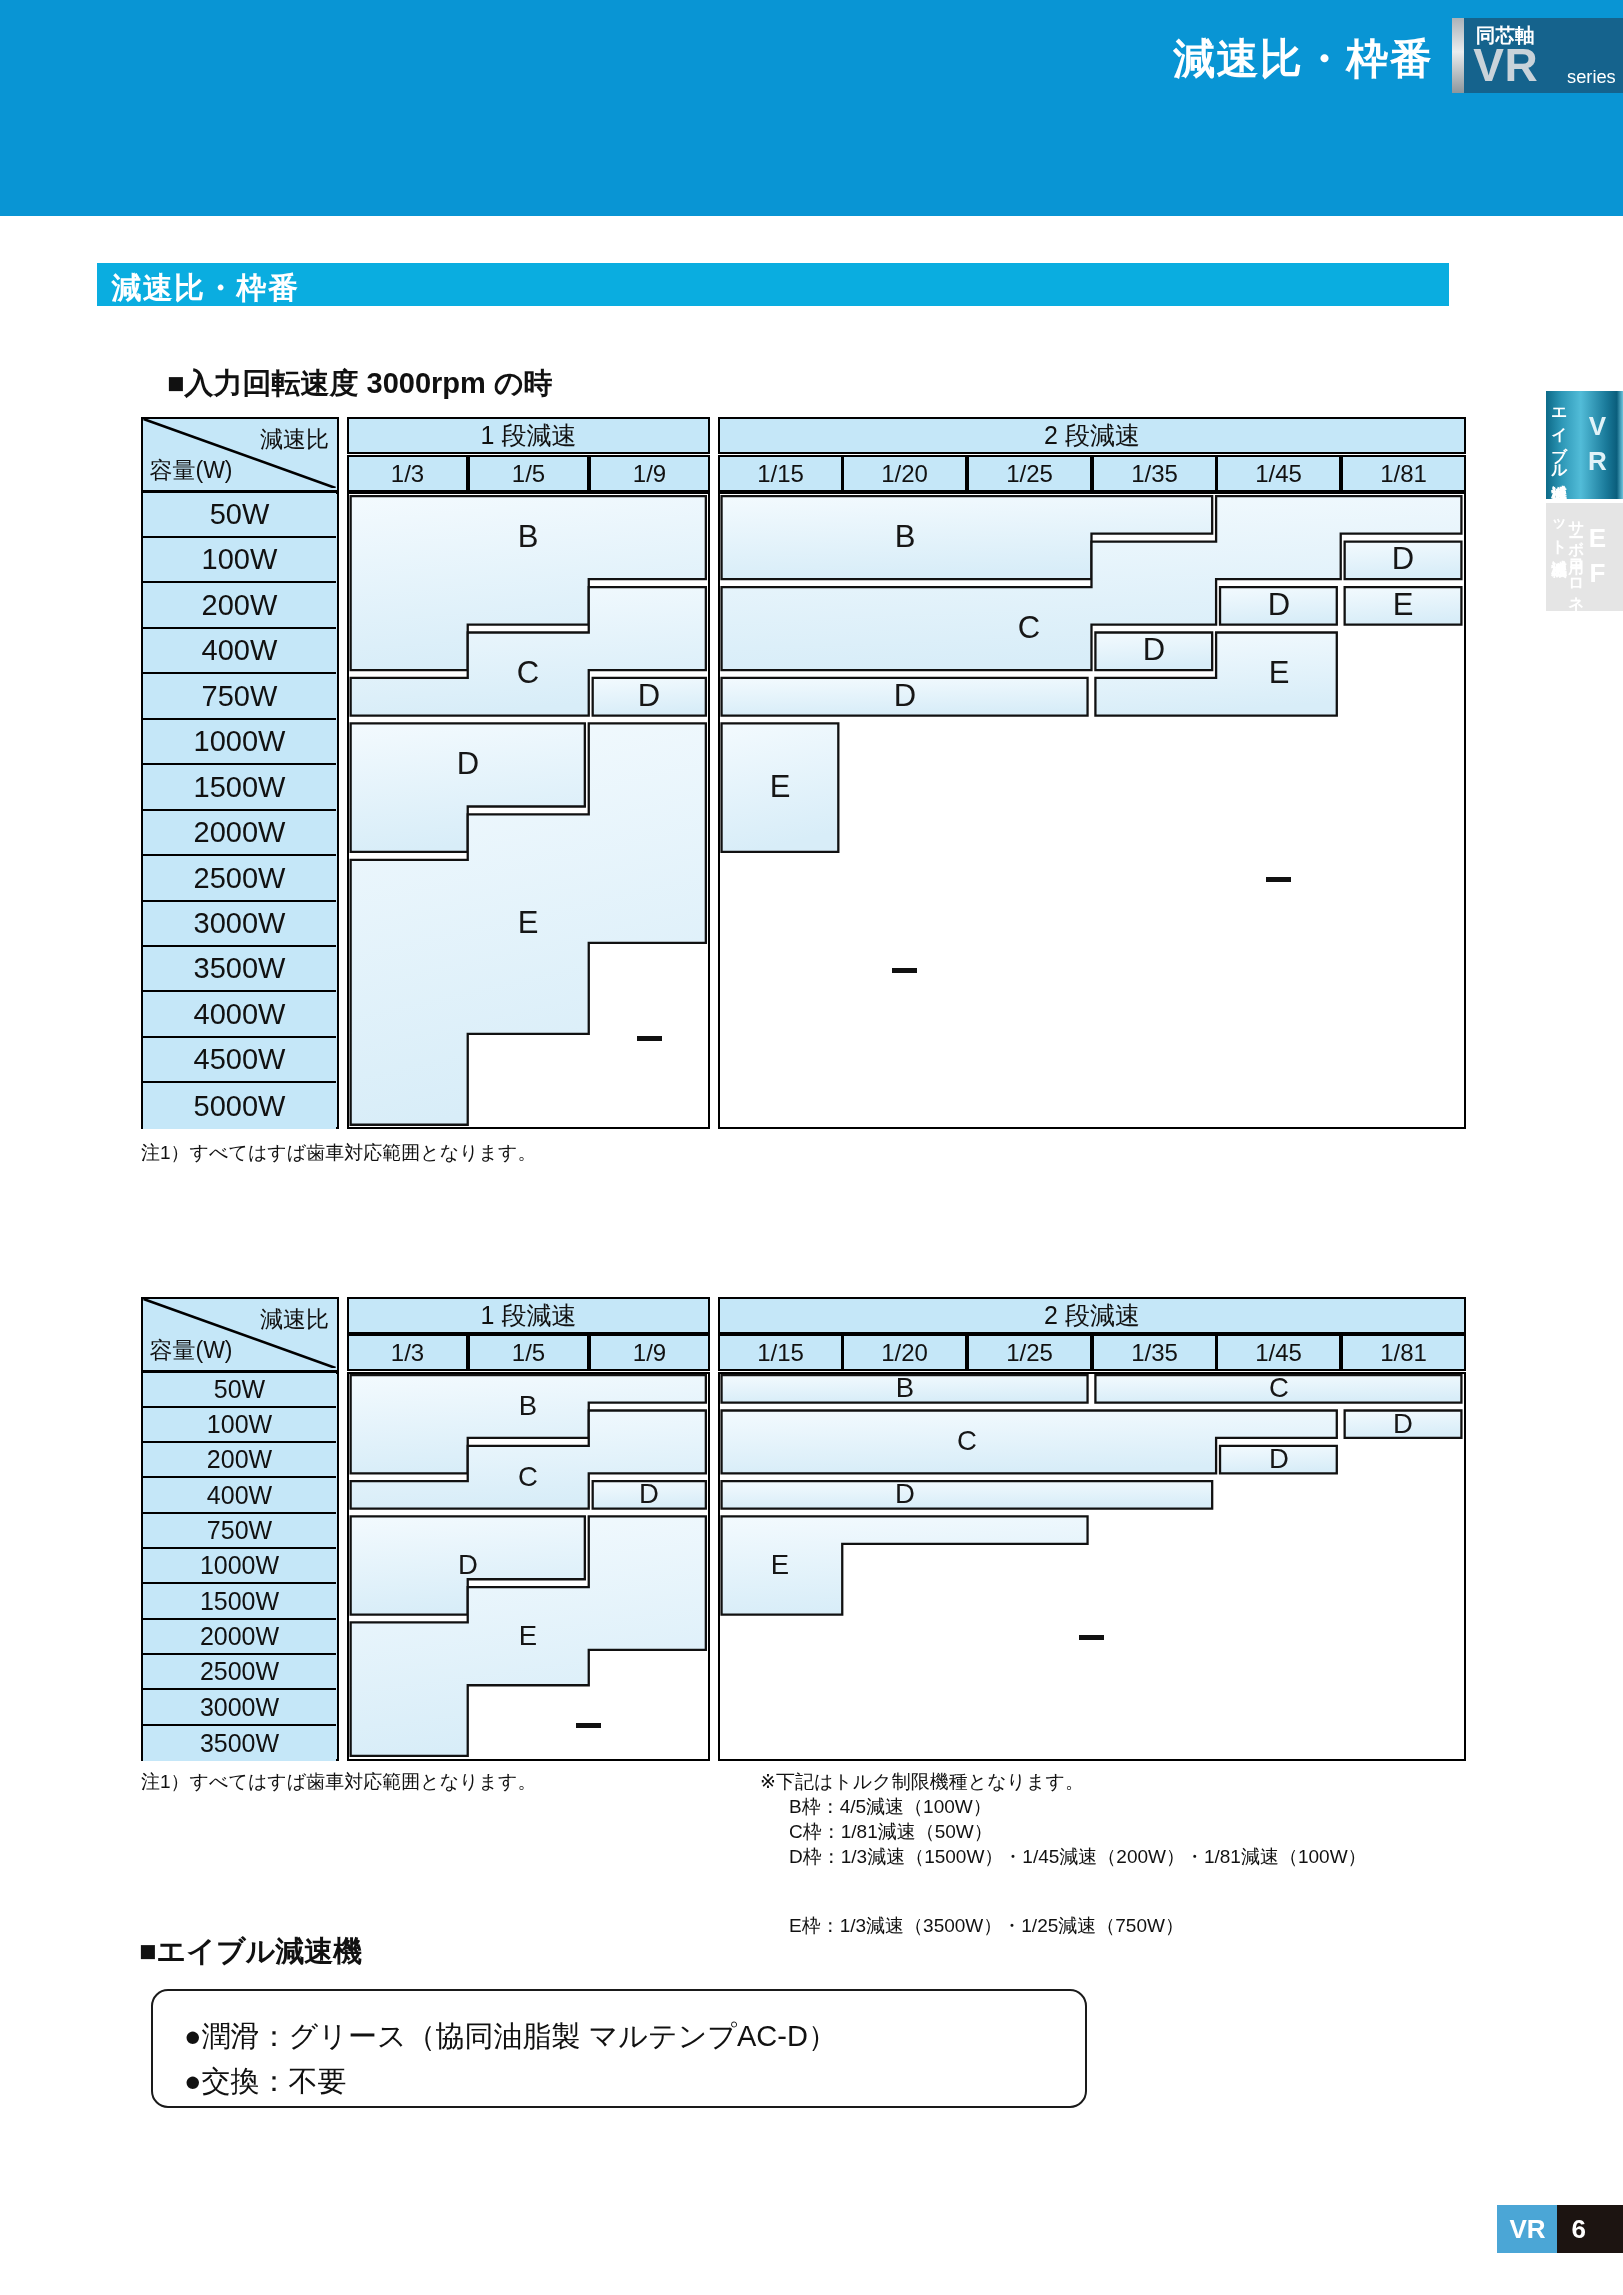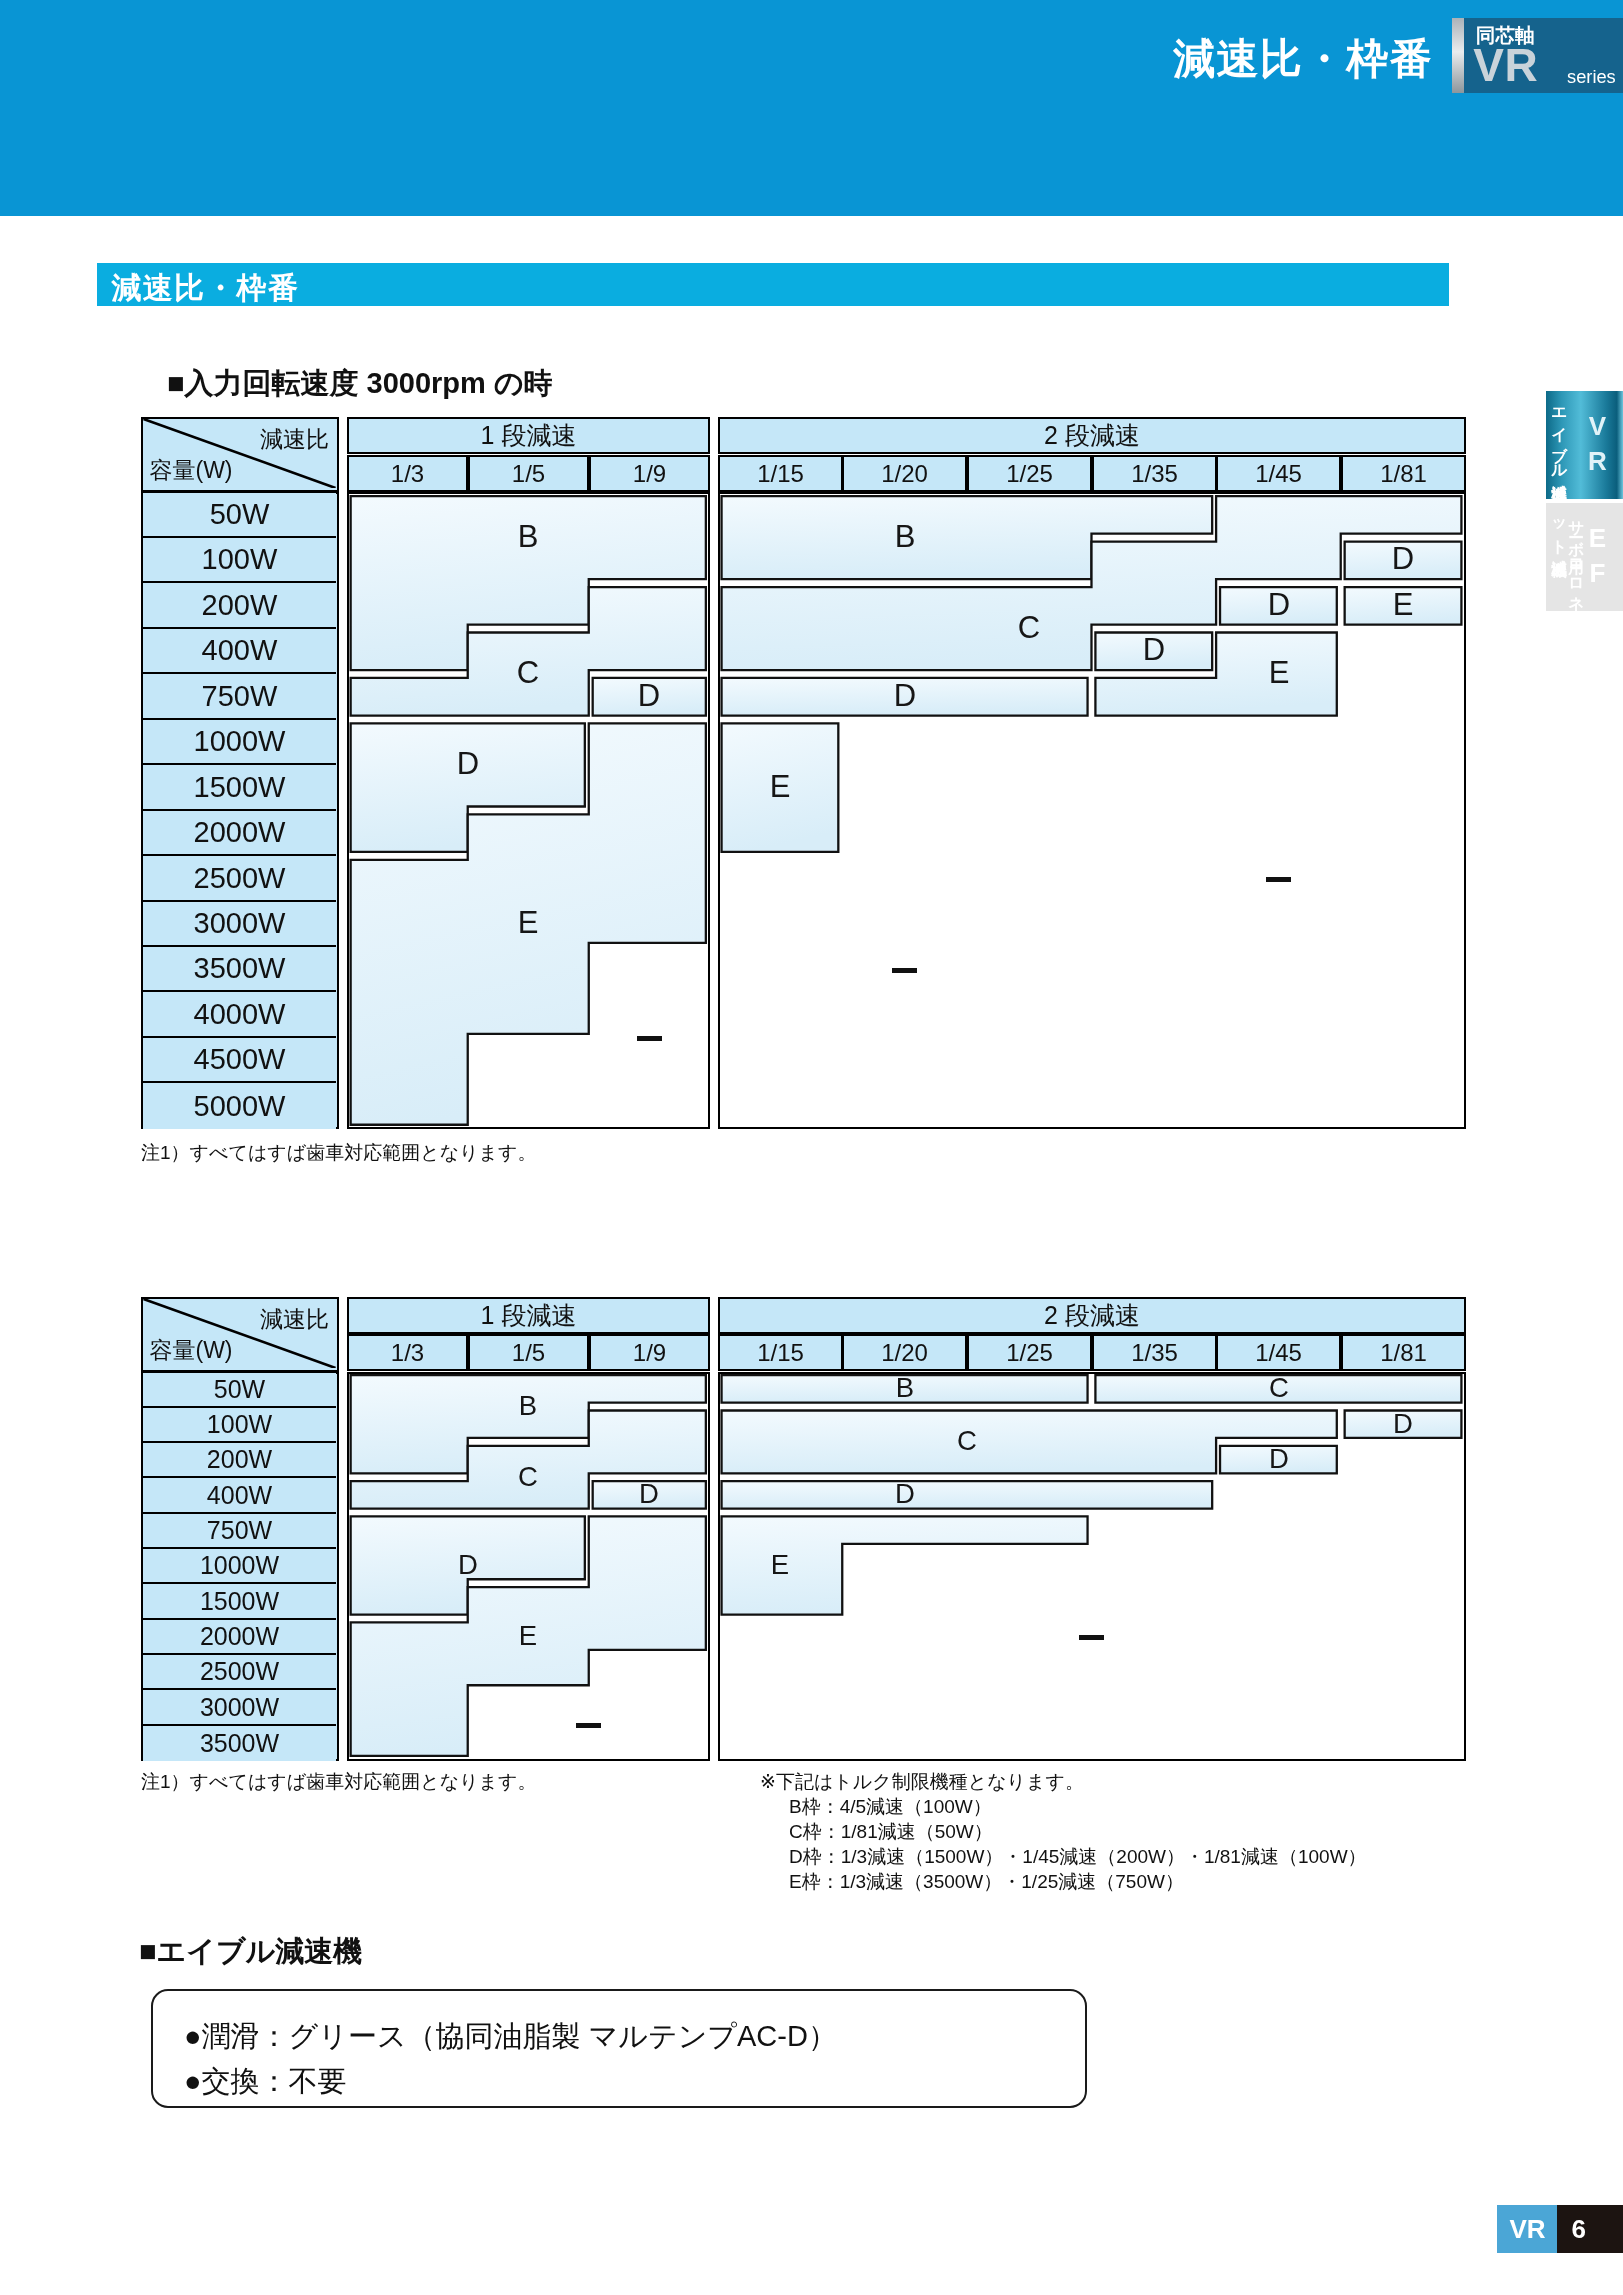--- a/index.html
+++ b/index.html
@@ -208,21 +208,21 @@
       <div style="position: absolute; left: 576px; top: 1723px; width: 25px; height: 4.6px; background: rgb(17, 17, 17);"></div>
       <div style="position: absolute; left: 1079px; top: 1635px; width: 25px; height: 4.6px; background: rgb(17, 17, 17);"></div>
     </div>
   <div class="abs note" style="left:141px;top:1769px;">注1）すべてはすば歯車対応範囲となります。</div>
 
   <div class="abs rnotes" style="left:760px;top:1769px;">
     <div>※下記はトルク制限機種となります。</div>
     <div style="margin-left:29px;">B枠：4/5減速（100W）</div>
     <div style="margin-left:29px;">C枠：1/81減速（50W）</div>
     <div style="margin-left:29px;">D枠：1/3減速（1500W）・1/45減速（200W）・1/81減速（100W）</div>
-    <div style="margin-left:29px;">E枠：1/3減速（3500W）・1/25減速（750W）</div>
+    <div style="margin-left:29px;margin-top:44px;">E枠：1/3減速（3500W）・1/25減速（750W）</div>
   </div>
 
   <div class="abs sect" style="left:139px;top:1932px;">■エイブル減速機</div>
   <div class="abs lubbox">
     <div style="top:26px;">●潤滑：グリース（協同油脂製 マルテンプAC-D）</div>
     <div style="top:71px;">●交換：不要</div>
   </div>
 
   <div id="sidebar">
       <div class="abs tab" style="top: 391px; background: linear-gradient(90deg, rgb(13, 106, 136) 0%, rgb(45, 151, 182) 20%, rgb(82, 188, 216) 45%, rgb(26, 122, 154) 78%, rgb(10, 94, 124) 92%, rgb(108, 198, 222) 100%);">

